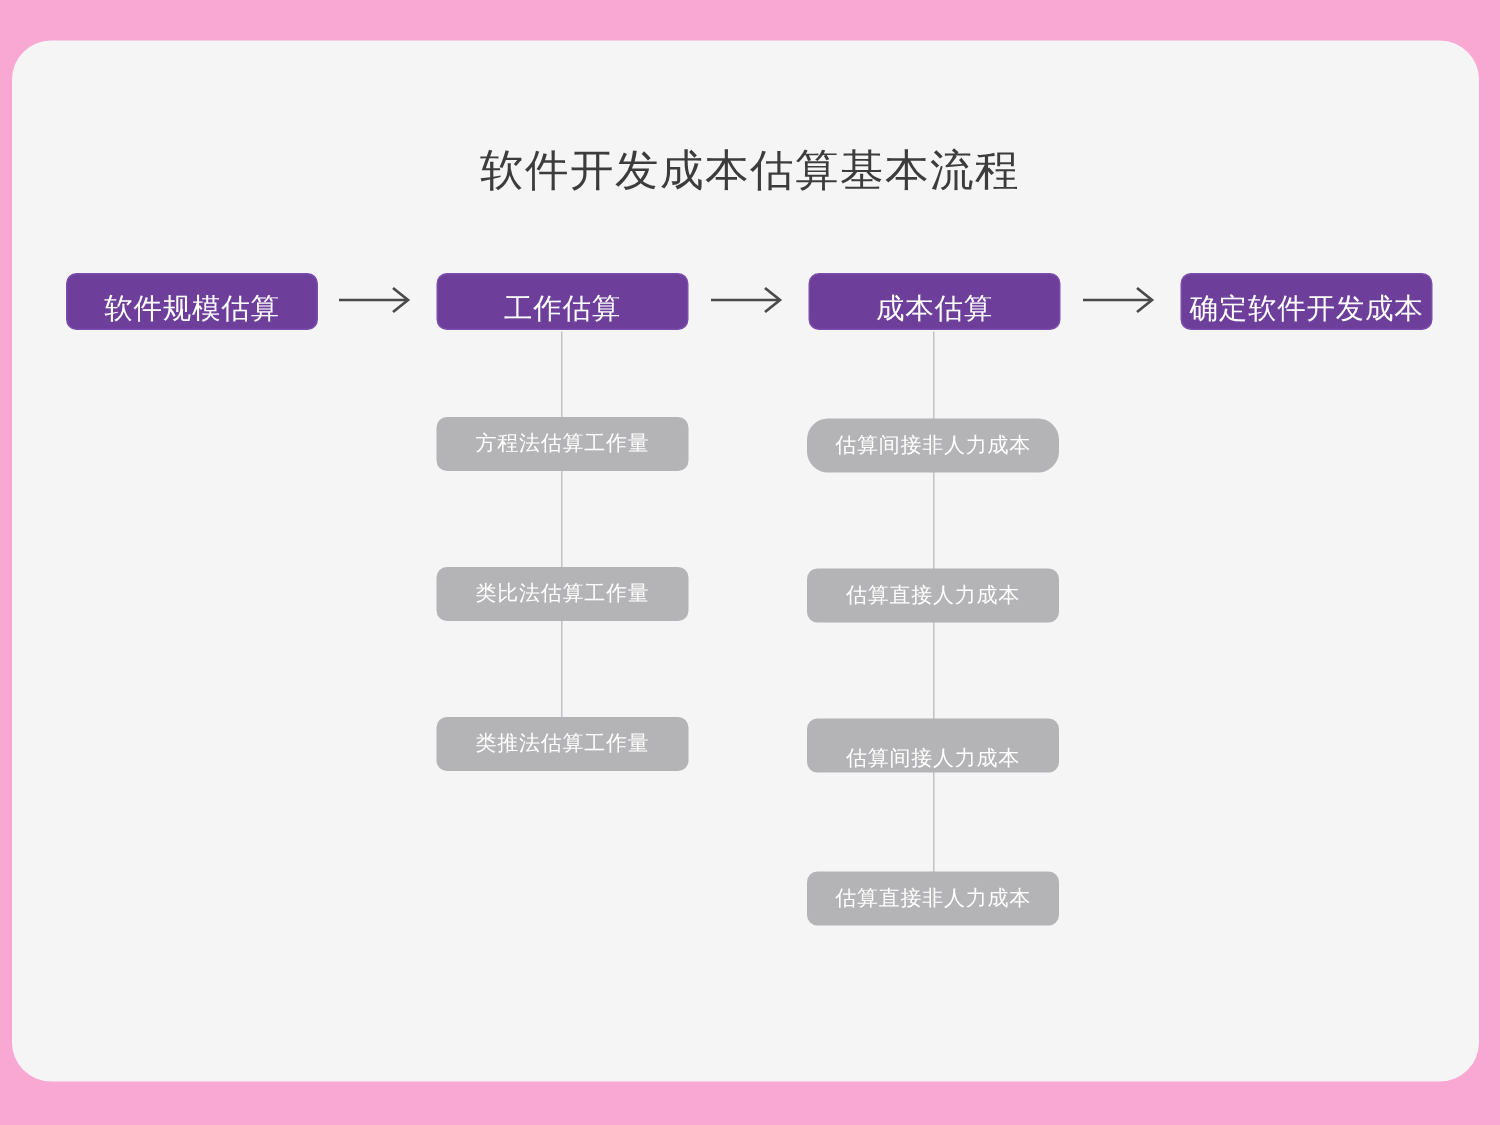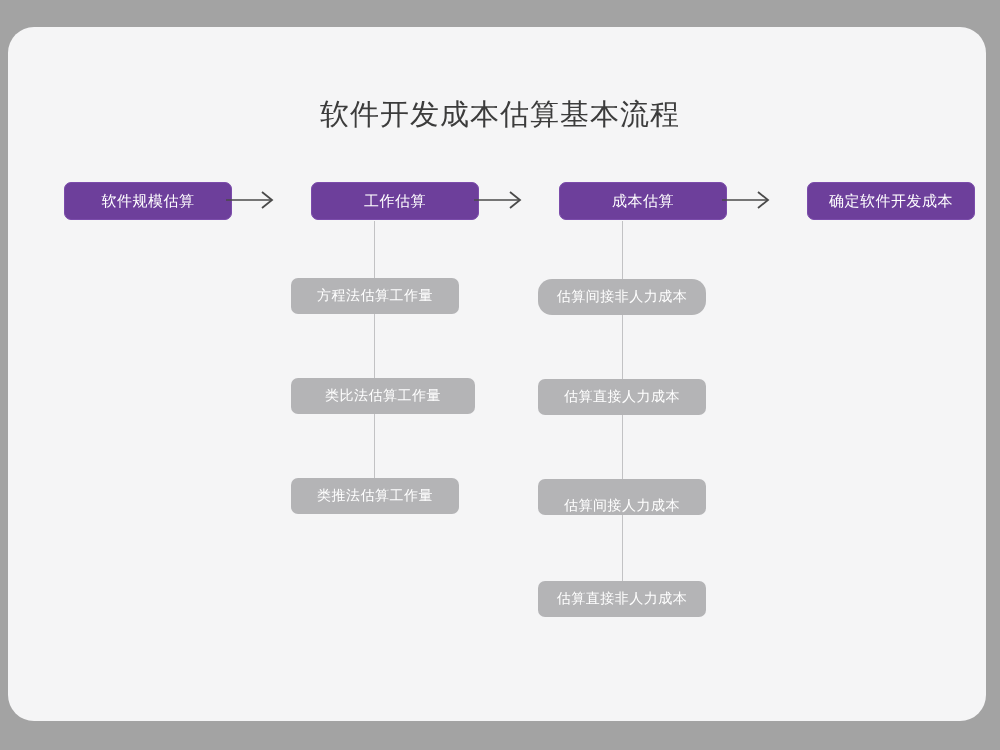--- a/index.html
+++ b/index.html
@@ -12,21 +12,21 @@
     width: 1000px;
     height: 750px;
     overflow: hidden;
     font-family: "Liberation Sans", "DejaVu Sans", sans-serif;
   }
 
   #canvas {
     position: relative;
     width: 1000px;
     height: 750px;
-    background: #a3a3a3;
+    background: #f9a8d4;
   }
 
   
   .card-backdrop {
     position: absolute;
     left: 8px;
     top: 27px;
     width: 978px;
     height: 694px;
     background: #f5f5f6;
@@ -48,28 +48,27 @@
   }
 
   
   .stage-node {
     position: absolute;
     height: 38px;
     background: #6d3f9b;
     border: 1px solid #7b4cab;
     border-radius: 7px;
     color: #ffffff;
-    font-size: 15px;
+    font-size: 19px;
     display: flex;
-    align-items: center;
+    align-items: flex-end;
     justify-content: center;
     white-space: nowrap;
     box-sizing: border-box;
     letter-spacing: 0.5px;
-    margin-left: 20px;
   }
 
   
   .sub-node {
     position: absolute;
     height: 36px;
     background: #b4b4b6;
     border-radius: 7px;
     color: #ffffff;
     font-size: 14px;
@@ -143,21 +142,21 @@
     <svg width="52" height="20" viewBox="0 0 52 20">
       <line x1="0" y1="10" x2="45" y2="10" stroke="#4a4a4a" stroke-width="1.6"></line>
       <polyline points="36,2 46,10 36,18" fill="none" stroke="#4a4a4a" stroke-width="1.8"></polyline>
     </svg>
   </div>
 
   <div class="sub-node" style="left:291px; top:278px; width:168px;">
     <span>方程法估算工作量</span>
   </div>
 
-  <div class="sub-node" style="left:291px; top:378px; width:184px;">
+  <div class="sub-node" style="left:291px; top:378px; width:168px;">
     <span>类比法估算工作量</span>
   </div>
 
   <div class="sub-node" style="left:291px; top:478px; width:168px;">
     <span>类推法估算工作量</span>
   </div>
 
   <div class="sub-node" style="left:538px; top:279px; width:168px;border-radius:14px;">
     <span>估算间接非人力成本</span>
   </div>

